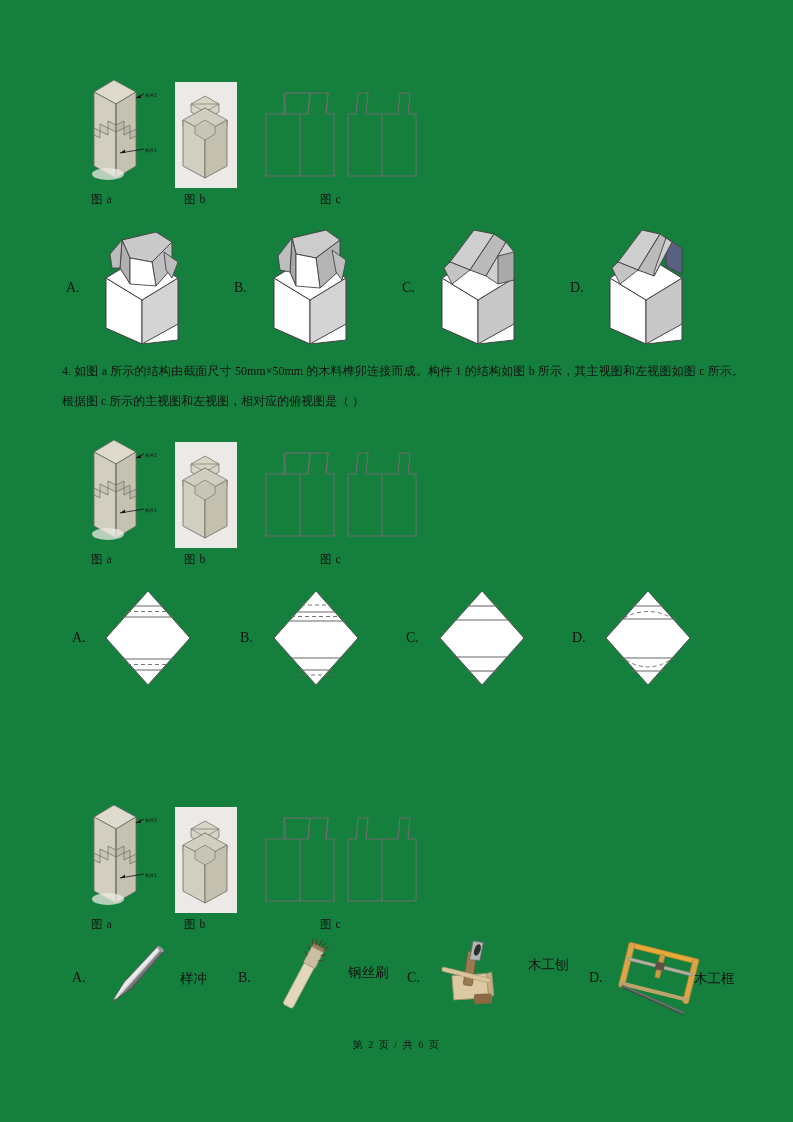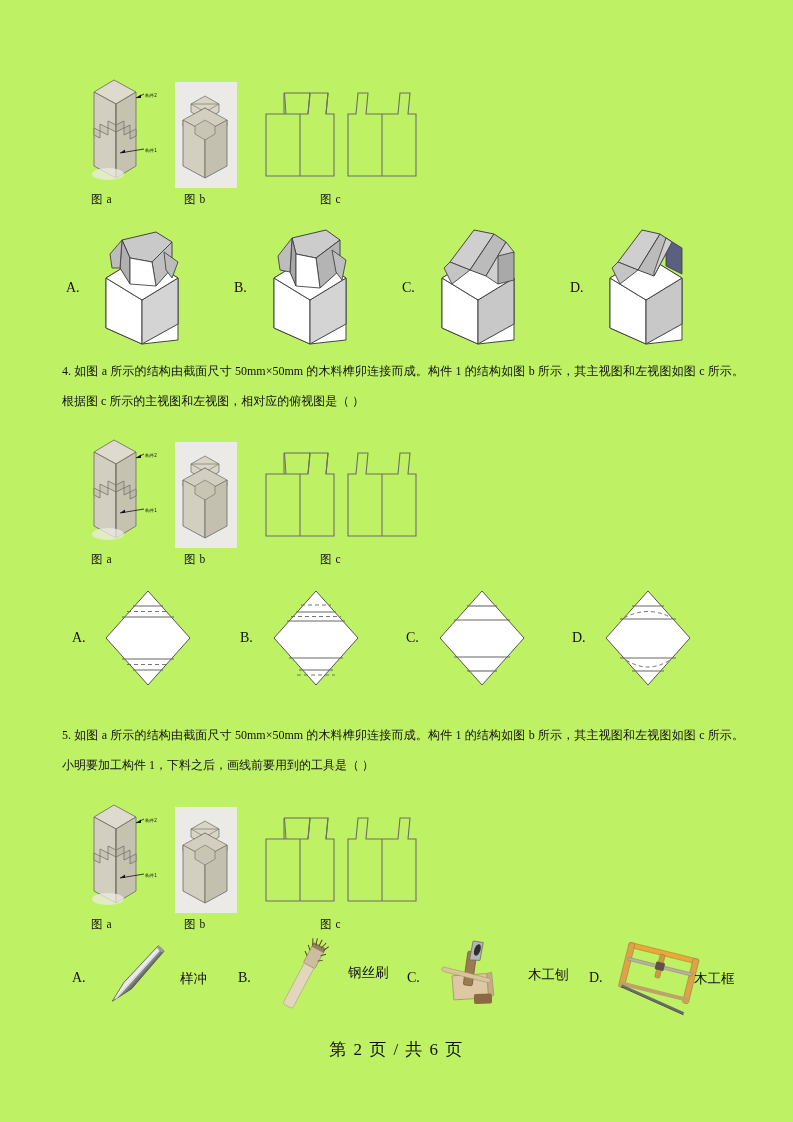--- a/index.html
+++ b/index.html
@@ -13,21 +13,21 @@
     position: relative;
     font-family: "Liberation Serif", "DejaVu Serif", serif;
     color: #1a1a1a;
     overflow: hidden;
   }
   .page {
     position: absolute;
     left: 0; top: 0;
     width: 793px;
     height: 1122px;
-    background: #bef264;
+    background: #15803d;
   }
 
   
   .figblock {
     position: absolute;
     left: 62px;
     width: 680px;
   }
   .figrow {
     position: relative;
@@ -83,21 +83,21 @@
     white-space: nowrap;
   }
 
   
   .footer {
     position: absolute;
     left: 0;
     top: 1038px;
     width: 793px;
     text-align: center;
-    font-size: 17px;
+    font-size: 10px;
     letter-spacing: 1.5px;
     color: #111;
     font-family: "Liberation Serif", "DejaVu Serif", serif;
   }
 
   svg { display: block; overflow: visible; }
 </style>
 </head>
 <body>
 
@@ -333,21 +333,20 @@
         <line x1="34" y1="18" x2="66" y2="18" stroke="#666" stroke-width="1"></line>
         <line x1="22" y1="31" x2="78" y2="31" stroke="#666" stroke-width="1"></line>
         <path d="M26,30 Q50,17 74,30" fill="none" stroke="#666" stroke-width="0.9" stroke-dasharray="4,3"></path>
         <line x1="22" y1="70" x2="78" y2="70" stroke="#666" stroke-width="1"></line>
         <line x1="34" y1="83" x2="66" y2="83" stroke="#666" stroke-width="1"></line>
         <path d="M28,72 Q50,86 72,72" fill="none" stroke="#666" stroke-width="0.9" stroke-dasharray="4,3"></path>
       </svg>
     </div>
   </div>
 
-  <div class="qtext" style="top:720px;">5. 如图 a 所示的结构由截面尺寸 50mm×50mm 的木料榫卯连接而成。构件 1 的结构如图 b 所示，其主视图和左视图如图 c 所示。小明要加工构件 1，下料之后，画线前要用到的工具是（      ）</div>
 
   <div class="figblock" style="top:795px;">
     <div class="figrow">
       <div class="fig-a-wrap">
         <svg width="78" height="118" viewBox="0 0 78 118">
           <polygon points="10,22 30,10 52,22 32,34" fill="#dedbce" stroke="#6a6a60" stroke-width="0.8"></polygon>
           <polygon points="10,22 32,34 32,108 10,96" fill="#d3cfc0" stroke="#6a6a60" stroke-width="0.8"></polygon>
           <polygon points="32,34 52,22 52,96 32,108" fill="#c6c2b2" stroke="#6a6a60" stroke-width="0.8"></polygon>
           <path d="M10,58 L16,61 L16,54 L24,58 L24,51 L32,55 L32,62 L24,58 L24,65 L16,61 L16,68 L10,65 Z" fill="#c9c5b6" stroke="#6a6a60" stroke-width="0.7"></path>
           <path d="M32,55 L40,51 L40,58 L46,55 L46,62 L52,59 L52,66 L46,69 L46,62 L40,65 L40,58 L32,62 Z" fill="#bdb9a9" stroke="#6a6a60" stroke-width="0.7"></path>
@@ -450,21 +449,21 @@
           <polygon points="26,50 58,36 68,58 36,72" fill="#dcc9a3" stroke="#a9946d" stroke-width="0.8"></polygon>
           <polygon points="58,36 68,58 72,54 62,33" fill="#c3ad83" stroke="#a9946d" stroke-width="0.7"></polygon>
           <rect x="36" y="20" width="9" height="34" rx="1.5" transform="rotate(-12 40 37)" fill="#9c7b52" stroke="#6f5436" stroke-width="0.7"></rect>
           <polygon points="34,10 44,8 47,26 37,29" fill="#b5b5b5" stroke="#6a6a6a" stroke-width="0.7"></polygon>
           <ellipse cx="41" cy="17" rx="3" ry="6" fill="#2e2e2e"></ellipse>
           <rect x="14" y="42" width="50" height="4.5" rx="2" transform="rotate(-6 39 44)" fill="#d9c49c" stroke="#ab9570" stroke-width="0.6"></rect>
           <rect x="54" y="56" width="18" height="10" rx="2" transform="rotate(-22 63 61)" fill="#8b6a43"></rect>
         </g>
       </svg>
     </div>
-    <span class="opttext" style="left:466px; top:34px;">木工刨</span>
+    <span class="opttext" style="left:466px; top:24px;">木工刨</span>
 
     <span class="optlabel" style="left:527px; top:38px;">D.</span>
     <div class="optart" style="left:546px; top:0;">
       <svg width="100" height="88" viewBox="0 0 100 88">
         <g transform="rotate(14 50 44)">
           <rect x="14" y="18" width="72" height="5" rx="2" fill="#e8a93b" stroke="#b8822a" stroke-width="0.6"></rect>
           <rect x="14" y="18" width="6" height="46" rx="2" fill="#dba44a" stroke="#a87f2f" stroke-width="0.6"></rect>
           <rect x="80" y="18" width="6" height="46" rx="2" fill="#dba44a" stroke="#a87f2f" stroke-width="0.6"></rect>
           <rect x="47" y="22" width="5" height="24" rx="1.5" fill="#cf9a45" stroke="#a87f2f" stroke-width="0.6"></rect>
           <rect x="17" y="33" width="66" height="3" fill="#b8b19f" stroke="#8a8477" stroke-width="0.5"></rect>

